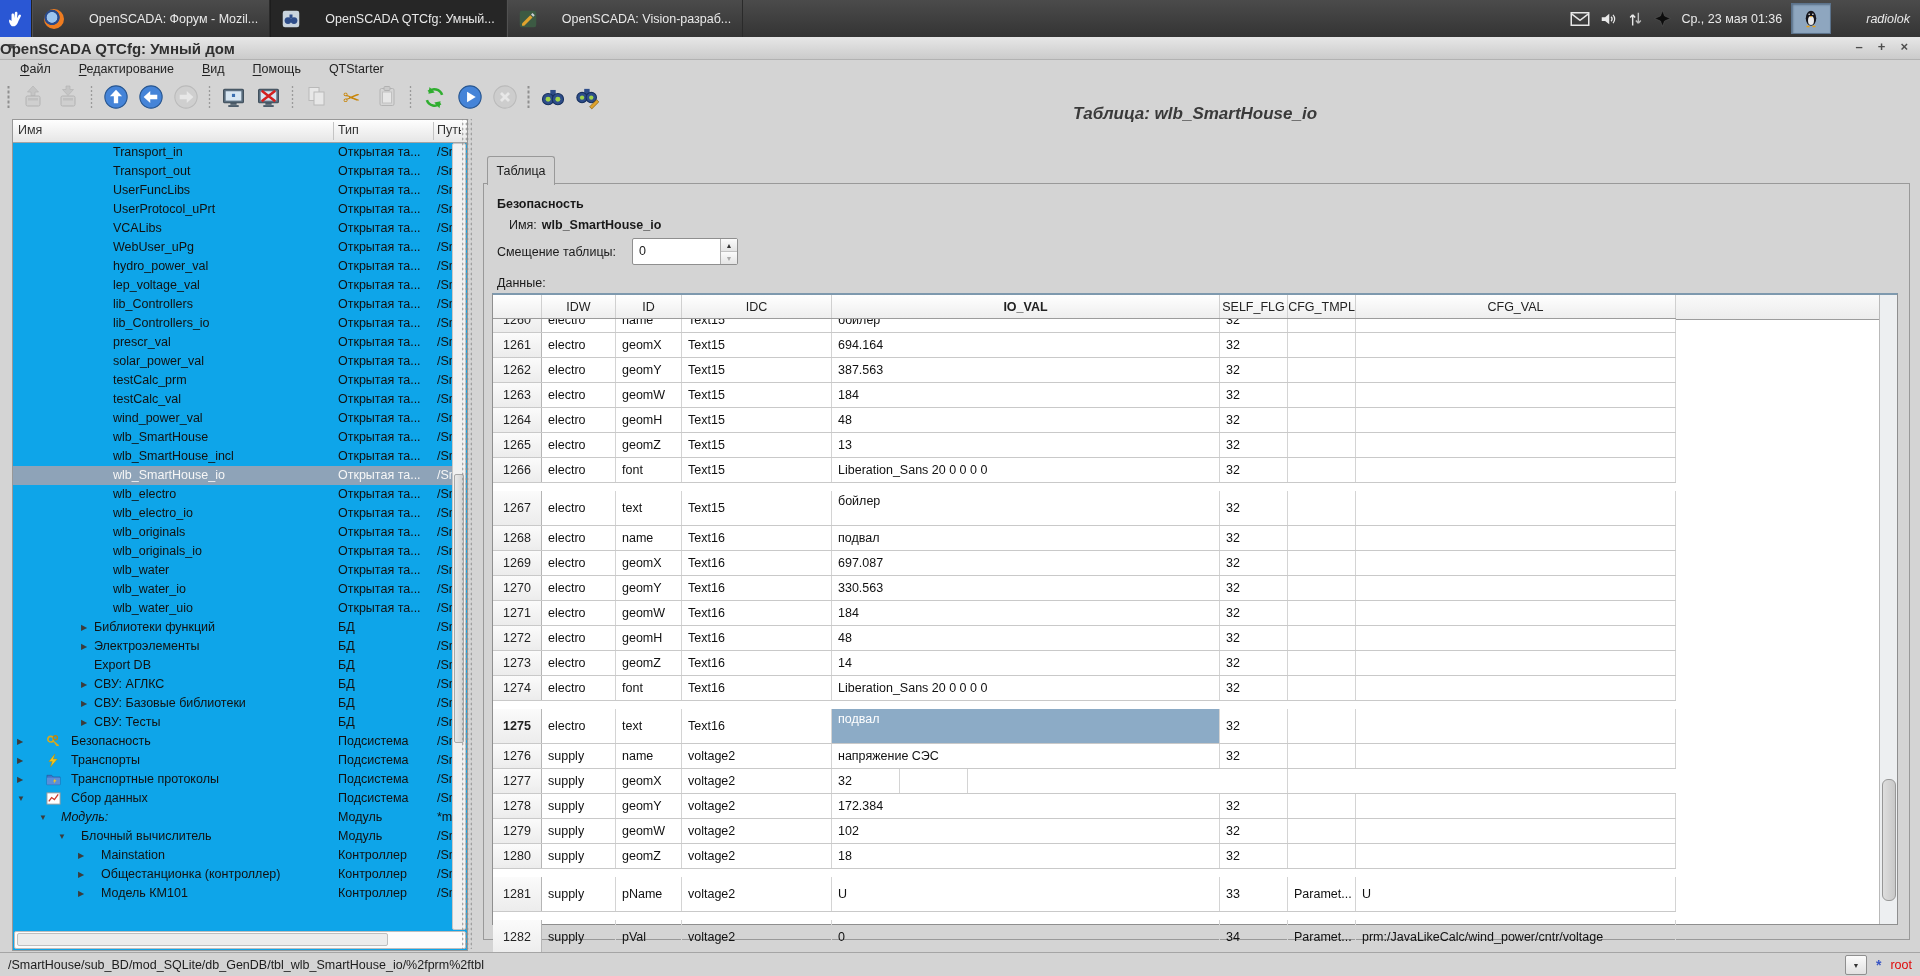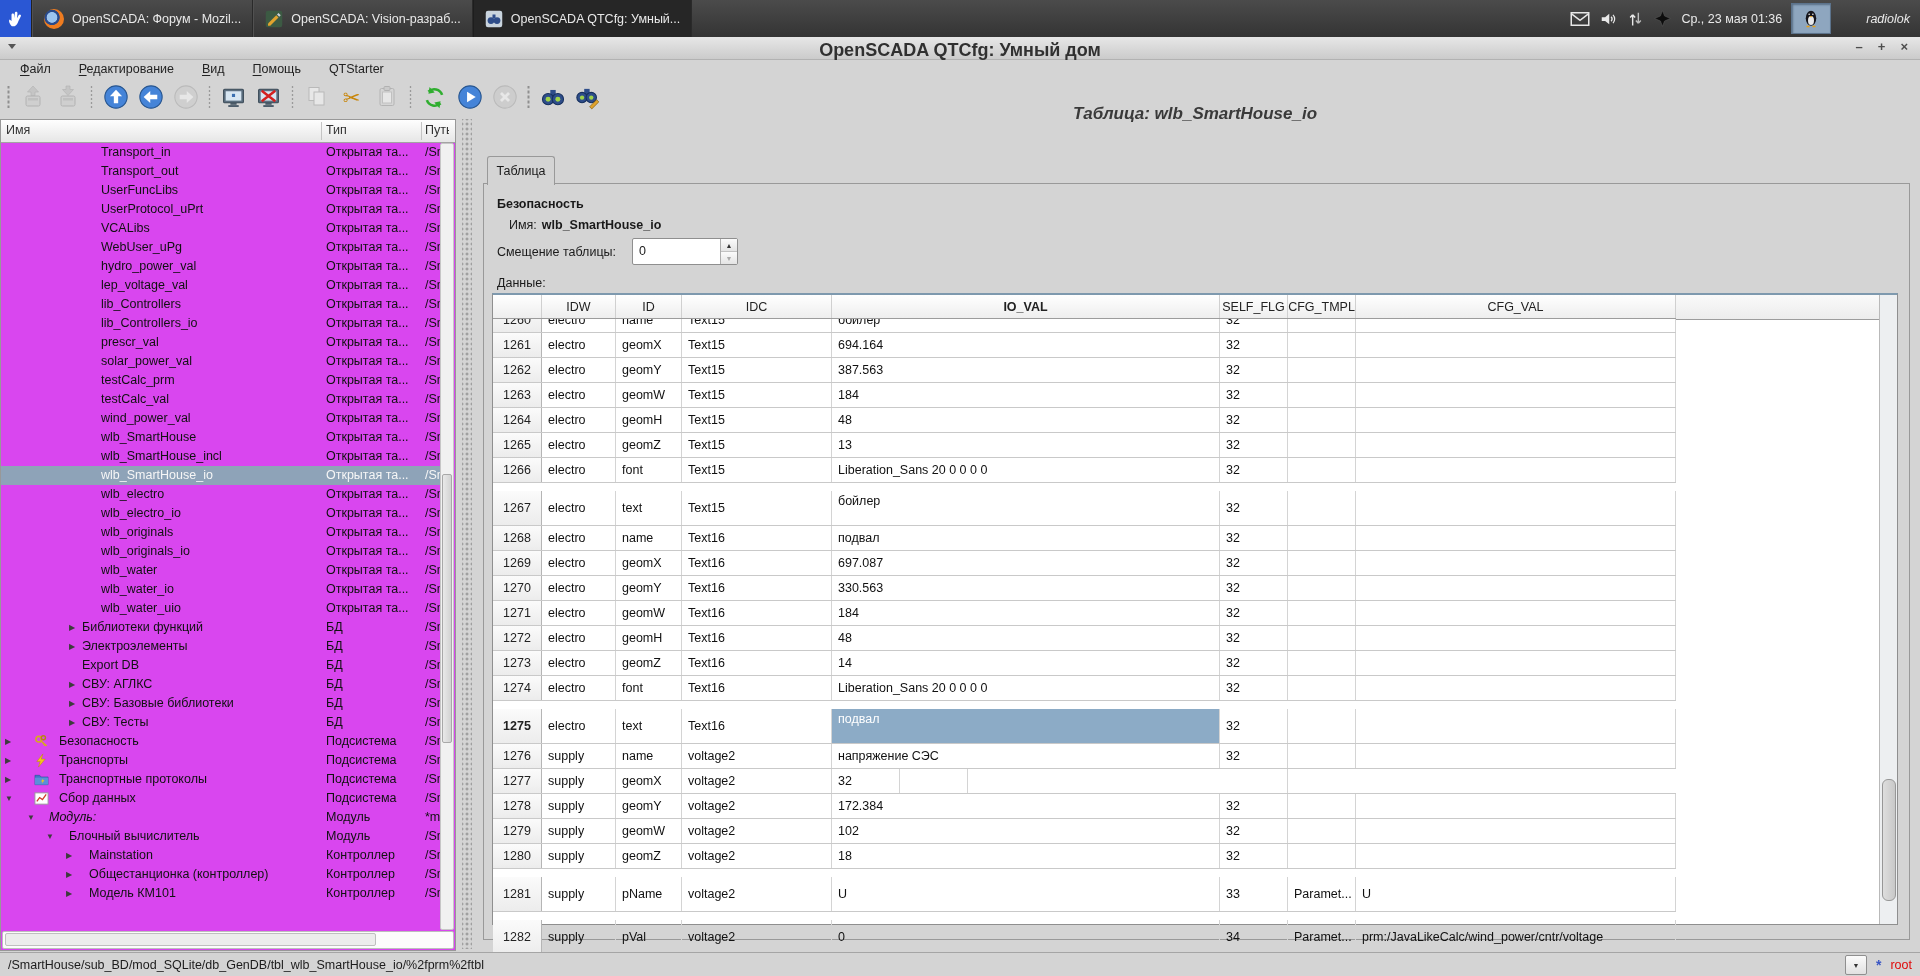--- a/index.html
+++ b/index.html
@@ -4,52 +4,52 @@
 <style>
   html,body{margin:0;padding:0;}
   body{width:1920px;height:976px;position:relative;overflow:hidden;
        background:#d4d4d4;font-family:"Liberation Sans",sans-serif;color:#1a1a1a;}
   .abs{position:absolute;}
 
   
   .taskbar{left:0;top:0;width:1920px;height:37px;background:linear-gradient(#4b4b4b,#343434);
            display:flex;align-items:stretch;}
   .app-logo{width:31px;background:#2a57d4;display:flex;align-items:center;justify-content:center;border-right:1px solid #222;}
-  .task{display:flex;align-items:center;gap:8px;padding:4px 11px;color:#e9e9e9;font-size:12.5px;
+  .task{display:flex;align-items:center;gap:25px;padding:4px 11px;color:#e9e9e9;font-size:12.5px;
         border-right:1px solid #2a2a2a;border-left:1px solid #515151;white-space:nowrap;}
   .task.active{background:#262626;border-left:1px solid #1d1d1d;}
   .ficon{width:20px;height:20px;border-radius:50%;
          background:radial-gradient(circle at 40% 42%, #9cc4ee 0 30%, #2a4a8a 34% 44%, #ef7c20 48% 78%, #c95d10 100%);}
   .tb-right{margin-left:auto;display:flex;align-items:center;gap:9px;padding-right:10px;color:#e9e9e9;font-size:12.5px;}
   .tray-btn{width:38px;height:29px;background:#8ea6bf;border:1px solid #5c738c;box-shadow:inset 1px 1px 2px #5a6f85;
             display:flex;align-items:center;justify-content:center;}
   .tb-user{margin-left:26px;font-style:italic;}
 
   
   .titlebar{left:0;top:37px;width:1920px;height:22px;background:linear-gradient(#e7e7e7,#cbcbcb);
             border-bottom:1px solid #b2b2b2;}
-  .title-center{position:absolute;left:0;right:0;top:3px;text-align:center;font-weight:bold;font-size:18px;color:#303030;}
+  .title-center{position:absolute;left:0;right:0;top:3px;font-weight:bold;font-size:15px;color:#303030;}
   .win-controls{position:absolute;right:12px;top:3px;display:flex;gap:15px;font-size:13px;color:#4d4d4d;font-weight:bold;line-height:14px;}
   .tb-corner{position:absolute;left:8px;top:7px;width:0;height:0;border-left:4px solid transparent;
              border-right:4px solid transparent;border-top:5px solid #555;}
 
   .menubar{left:0;top:59px;width:1920px;height:20px;display:flex;align-items:center;padding-left:6px;font-size:12.5px;color:#222;}
   .menu-item{padding:1px 14px 2px;}
   .menu-item u{text-underline-offset:2px;}
 
   .toolbar{left:0;top:79px;width:1920px;height:36px;display:flex;align-items:center;padding-left:2px;}
   .handle{width:5px;height:22px;margin:0 4px;
           background-image:radial-gradient(#8f8f8f 1px,transparent 1.2px);background-size:4px 5px;background-position:center;}
   .tsep{width:3px;height:24px;margin:0 5px;
         background-image:radial-gradient(#9a9a9a .9px,transparent 1.1px);background-size:3px 4px;}
   .tbtn{width:27px;height:27px;margin:0 4px;display:flex;align-items:center;justify-content:center;}
   .tbtn.dis{opacity:.45;filter:grayscale(.85);}
 
   
-  .tree-panel{left:0;top:119px;width:454px;height:830px;background:#d946ef;border:1px solid #989898;}
+  .tree-panel{left:12px;top:119px;width:454px;height:830px;background:#0ea5e9;border:1px solid #989898;}
   .tree-header{height:22px;background:linear-gradient(#fefefe,#e6e6e6);border-bottom:1px solid #a3a3a3;
                position:relative;font-size:12.5px;color:#333;}
   .th-name{position:absolute;left:5px;top:3px;}
   .th-type{position:absolute;left:325px;top:3px;text-align:center;}
   .th-path{position:absolute;left:424px;top:3px;width:24px;overflow:hidden;white-space:nowrap;}
   .th-sep{position:absolute;top:2px;bottom:2px;width:1px;background:#c4c4c4;}
   .tree-body{position:absolute;left:0;top:23px;right:14px;bottom:19px;overflow:hidden;}
   .tree-row{height:19px;position:relative;white-space:nowrap;font-size:12.5px;color:#111;}
   .tree-row.sel{background:#8ea3b8;color:#f6f6f6;}
   .tr-arrow{position:absolute;top:5px;font-size:8px;color:#3c3c3c;}
@@ -130,36 +130,36 @@
   <div class="app-logo">
     <svg width="22" height="24" viewBox="0 0 24 24">
       <path d="M7.5 20c-2.4-2.2-4-6-2.4-7.4l2 1.6V7.5c0-1.9 2.8-1.9 2.8 0v3.8l.9-6.1c.3-1.8 3-1.5 2.8.4l-.5 5.5 1.9-3.4c.9-1.5 3-.4 2.3 1.2L14.8 14c-1 2.8-1.8 4.5-4.3 6z" fill="#fff"></path>
     </svg>
   </div>
   <div id="tasks" style="display:flex;align-items:stretch;">
       <div class="task">
         <span class="ficon"></span>
         <span>OpenSCADA: Форум - Mozil...</span>
       </div>
-      <div class="task">
-        <svg width="18" height="18" viewBox="0 0 24 24">
-          <rect x="1" y="1" width="22" height="22" rx="3" fill="#3c5a43"></rect>
-          <path d="M4 18L15 7l3 3L7 21H4z" fill="#e0a32e"></path>
-          <path d="M16 6l2-2 3 3-2 2z" fill="#caced6"></path>
-        </svg>
-        <span>OpenSCADA: Vision-разраб...</span>
-      </div>
       <div class="task active">
         <svg width="18" height="18" viewBox="0 0 24 24">
           <rect x="1" y="1" width="22" height="22" rx="3" fill="#c9d4de"></rect>
           <circle cx="8" cy="14" r="4.5" fill="#2e4d8a"></circle>
           <circle cx="16" cy="14" r="4.5" fill="#2e4d8a"></circle>
           <rect x="10" y="6" width="4" height="5" fill="#2e4d8a"></rect>
         </svg>
         <span>OpenSCADA QTCfg: Умный...</span>
+      </div>
+      <div class="task">
+        <svg width="18" height="18" viewBox="0 0 24 24">
+          <rect x="1" y="1" width="22" height="22" rx="3" fill="#3c5a43"></rect>
+          <path d="M4 18L15 7l3 3L7 21H4z" fill="#e0a32e"></path>
+          <path d="M16 6l2-2 3 3-2 2z" fill="#caced6"></path>
+        </svg>
+        <span>OpenSCADA: Vision-разраб...</span>
       </div>
     </div>
   <div class="tb-right">
     <svg width="20" height="16" viewBox="0 0 24 18">
       <rect x="1.5" y="1.5" width="21" height="15" fill="none" stroke="#e8e8e8" stroke-width="1.8"></rect>
       <path d="M1.5 2.5l10.5 8L22.5 2.5" fill="none" stroke="#e8e8e8" stroke-width="1.8"></path>
     </svg>
     <svg width="19" height="18" viewBox="0 0 24 24">
       <path d="M3 9.5v5h4.5L13 19V5L7.5 9.5z" fill="#e8e8e8"></path>
       <path d="M15.5 9a4.5 4.5 0 0 1 0 6M18 6.5a8 8 0 0 1 0 11" fill="none" stroke="#e8e8e8" stroke-width="1.7"></path>

